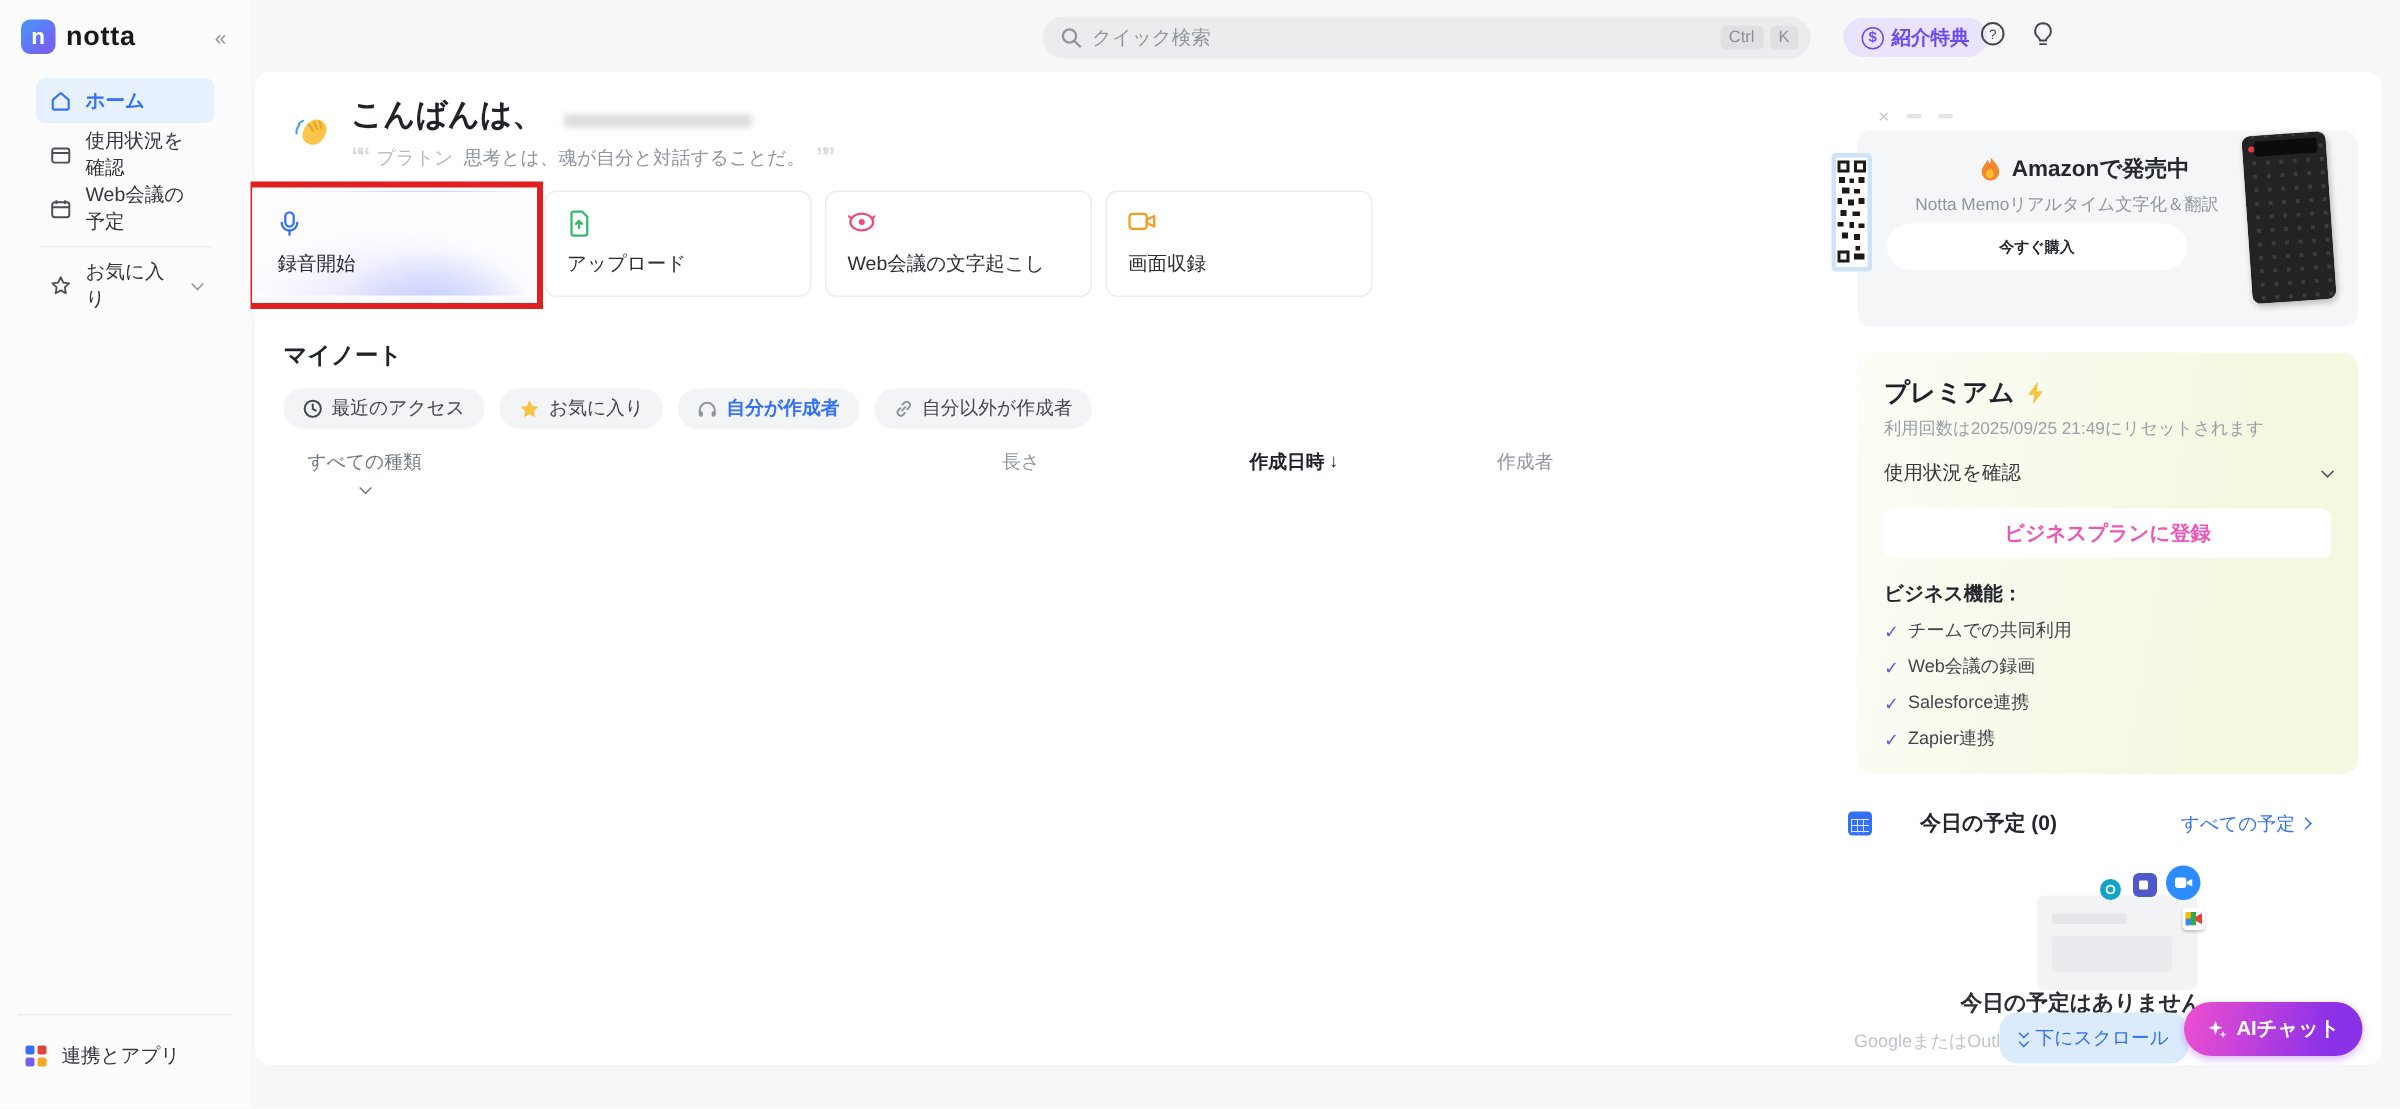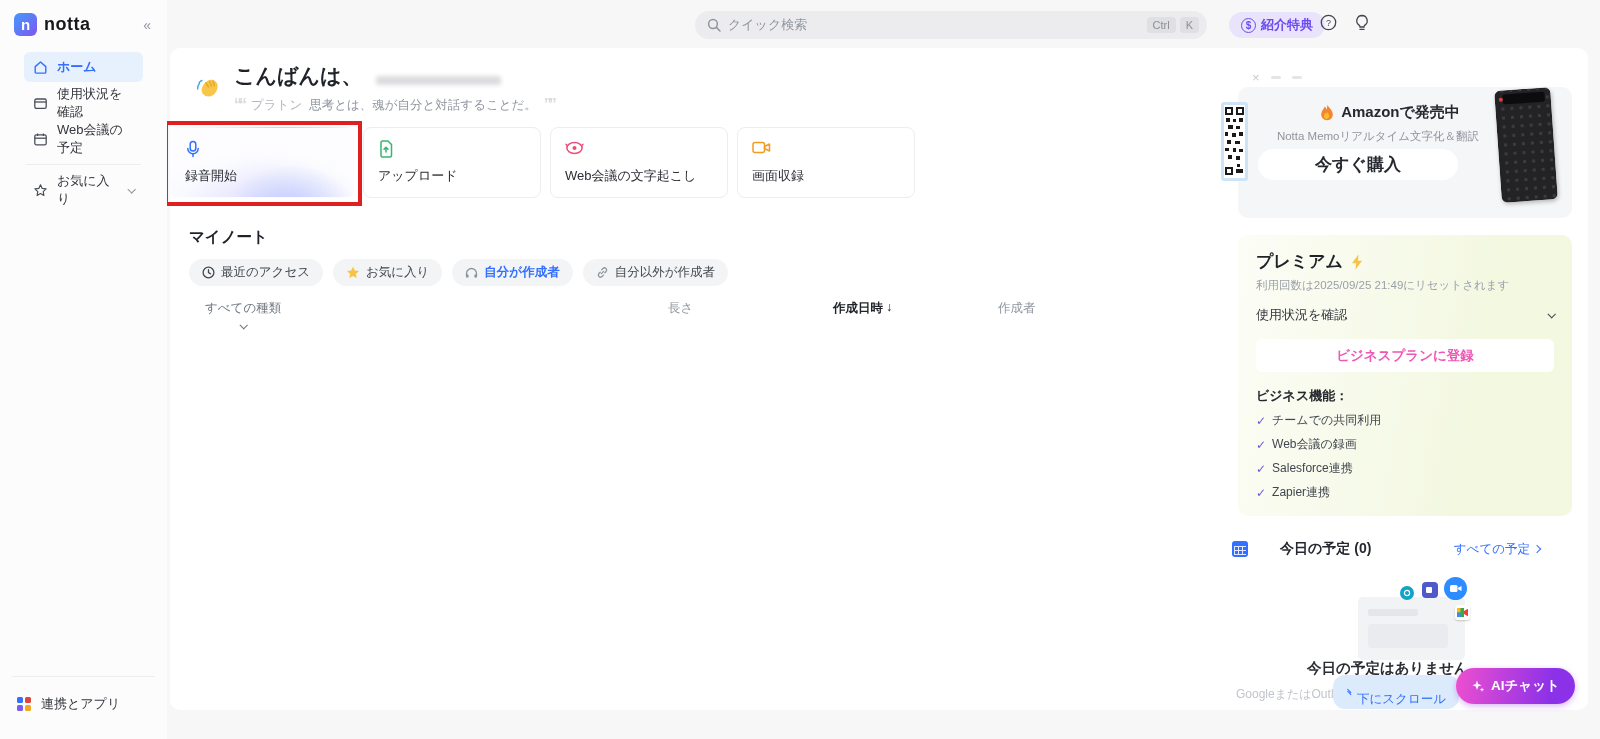--- a/index.html
+++ b/index.html
@@ -69,21 +69,21 @@
   .col-h.sorted { color:#1f2329; font-weight:600; display:flex; gap:3px; }
 
   
   .promo { position:absolute; left:1238px; top:87px; width:334px; height:131px; background:#f5f6f8; border-radius:10px; z-index:1; }
   .promo-close { position:absolute; left:14px; top:-17px; color:#c7cacf; font-size:13px; display:flex; gap:11px; align-items:center; cursor:pointer; }
   .promo-close i { display:inline-block; width:10px; height:3px; background:#e3e5e8; border-radius:2px; }
   .qr { position:absolute; left:-17px; top:15px; width:27px; height:79px; background:#fff; border:3px solid #cfe3f8; border-radius:3px; z-index:2; overflow:hidden; }
   .promo-head { display:flex; align-items:center; gap:7px; justify-content:center; margin:16px 60px 0 30px; }
   .promo-title { font-size:15px; font-weight:700; color:#25282e; }
   .promo-sub { font-size:11.5px; color:#8f959e; text-align:center; margin:7px 70px 0 16px; white-space:nowrap; }
-  .buy-btn { position:absolute; left:20px; top:62px; width:200px; height:31px; background:#fff; border-radius:16px; display:flex; align-items:center; justify-content:center; font-size:17px; font-weight:600; color:#25282e; cursor:pointer; }
+  .buy-btn { position:absolute; left:20px; top:62px; width:200px; height:31px; background:#fff; border-radius:16px; display:flex; align-items:center; justify-content:center; font-size:10px; font-weight:600; color:#25282e; cursor:pointer; }
   .device { position:absolute; right:18px; top:2px; width:56px; height:112px; background:#232326; border-radius:6px; transform:rotate(-4deg); box-shadow:1px 2px 4px rgba(0,0,0,.25);
     background-image:radial-gradient(#3c3c40 1.4px, transparent 1.6px); background-size:9px 9px; background-position:3px 14px; }
   .device::before { content:""; position:absolute; left:8px; top:4px; right:6px; height:10px; background:#0c0c0e; border-radius:2px; }
   .device::after { content:""; position:absolute; left:4px; top:7px; width:4px; height:4px; border-radius:50%; background:#e23b3b; }
 
   
   .premium { position:absolute; left:1238px; top:235px; width:334px; height:281px; border-radius:10px; padding:15px 18px; background:linear-gradient(100deg,#fcfdf6 0%,#f3f8e1 70%); z-index:1; }
   .prem-title { font-size:17px; font-weight:800; color:#1f2329; display:flex; align-items:center; gap:8px; }
   .prem-usage { font-size:13px; color:#42464e; margin-top:11px; }
   .prem-reset { font-size:11.5px; color:#9aa0a8; margin-top:5px; }
@@ -104,21 +104,21 @@
      linear-gradient(90deg,#fff 1px, transparent 1px) 0 0/4px 4px; opacity:.85; }
   .illus-window { position:absolute; left:1358px; top:597px; width:107px; height:63px; background:#f2f3f5; border-radius:5px; z-index:1; }
   .illus-window::before { content:""; position:absolute; left:10px; top:12px; width:50px; height:7px; background:#e4e6e9; border-radius:2px; }
   .illus-window::after { content:""; position:absolute; left:10px; top:27px; width:80px; height:24px; background:#e9ebee; border-radius:3px; }
   .appdot { position:absolute; border-radius:50%; display:flex; align-items:center; justify-content:center; color:#fff; z-index:2; }
   .meet-sq { position:absolute; border-radius:3px; z-index:2; }
   .sched-empty { position:absolute; left:1258px; top:659px; width:260px; text-align:center; font-size:14.5px; font-weight:700; color:#2a2d34; z-index:1; }
   .sched-hint { position:absolute; left:1236px; top:686px; width:300px; display:flex; justify-content:space-between; font-size:12px; color:#c0c4cb; z-index:1; }
 
   
-  .scroll-pill { position:absolute; left:1333px; top:675px; height:34px; background:#dcebfc; border-radius:12px; display:flex; gap:6px; padding:16px 13px; color:#3370ff; font-size:12.5px; z-index:7; cursor:pointer; }
+  .scroll-pill { position:absolute; left:1333px; top:675px; height:34px; background:#dcebfc; border-radius:12px; display:flex; align-items:center; gap:6px; padding:16px 13px; color:#3370ff; font-size:12.5px; z-index:7; cursor:pointer; }
   .ai-chat { position:absolute; left:1456px; top:668px; height:36px; padding:0 15px; border-radius:18px; background:linear-gradient(100deg,#ef4fcf 0%,#8b31e8 80%); color:#fff; font-size:13.5px; font-weight:700; display:flex; align-items:center; gap:6px; z-index:8; cursor:pointer; box-shadow:0 2px 6px rgba(139,49,232,.35); }
 
   
   .chev { display:inline-block; width:6px; height:6px; border-right:1.5px solid currentColor; border-bottom:1.5px solid currentColor; }
   .chev.down { transform:rotate(45deg) translateY(-1px); }
   .chev.right { transform:rotate(-45deg); }
   .dbl-chev { display:flex; flex-direction:column; gap:1px; }
   .dbl-chev .chev { width:5px; height:5px; }
 </style>
 </head>

